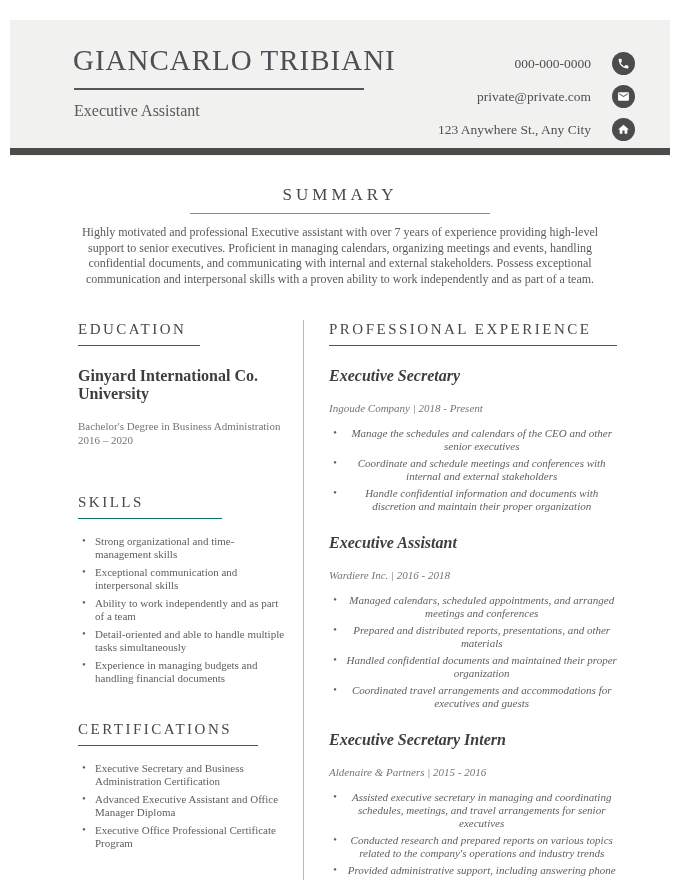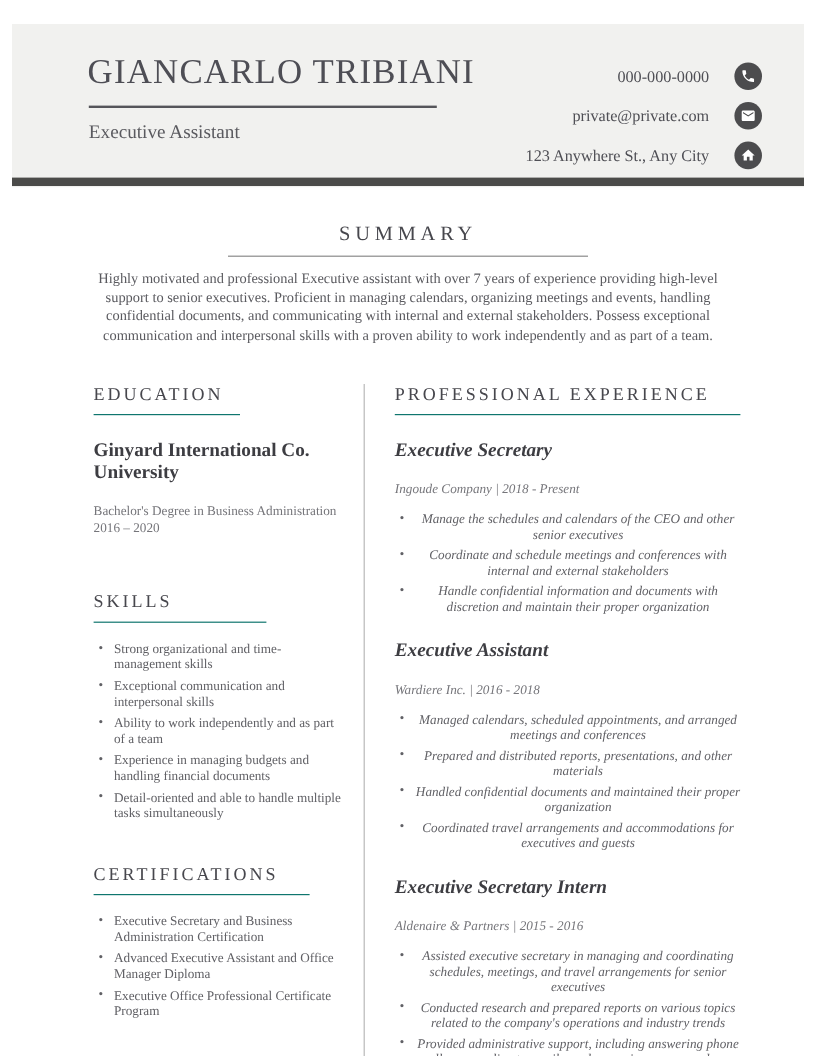--- a/index.html
+++ b/index.html
@@ -127,22 +127,22 @@
           </div>
 
         </div>
 
         <div class="section gap-skills">
           <div class="sec-heading ext-lg">SKILLS</div>
           <ul class="list">
             <li>Strong organizational and time-management skills</li>
             <li>Exceptional communication and interpersonal skills</li>
             <li>Ability to work independently and as part of a team</li>
+            <li>Detail-oriented and able to handle multiple tasks simultaneously</li>
             <li>Experience in managing budgets and handling financial documents</li>
-            <li>Detail-oriented and able to handle multiple tasks simultaneously</li>
           </ul>
         </div>
 
         <div class="section gap-certs">
           <div class="sec-heading ext-md">CERTIFICATIONS</div>
           <ul class="list">
             <li>Executive Secretary and Business Administration Certification</li>
             <li>Advanced Executive Assistant and Office Manager Diploma</li>
             <li>Executive Office Professional Certificate Program</li>
           </ul>

